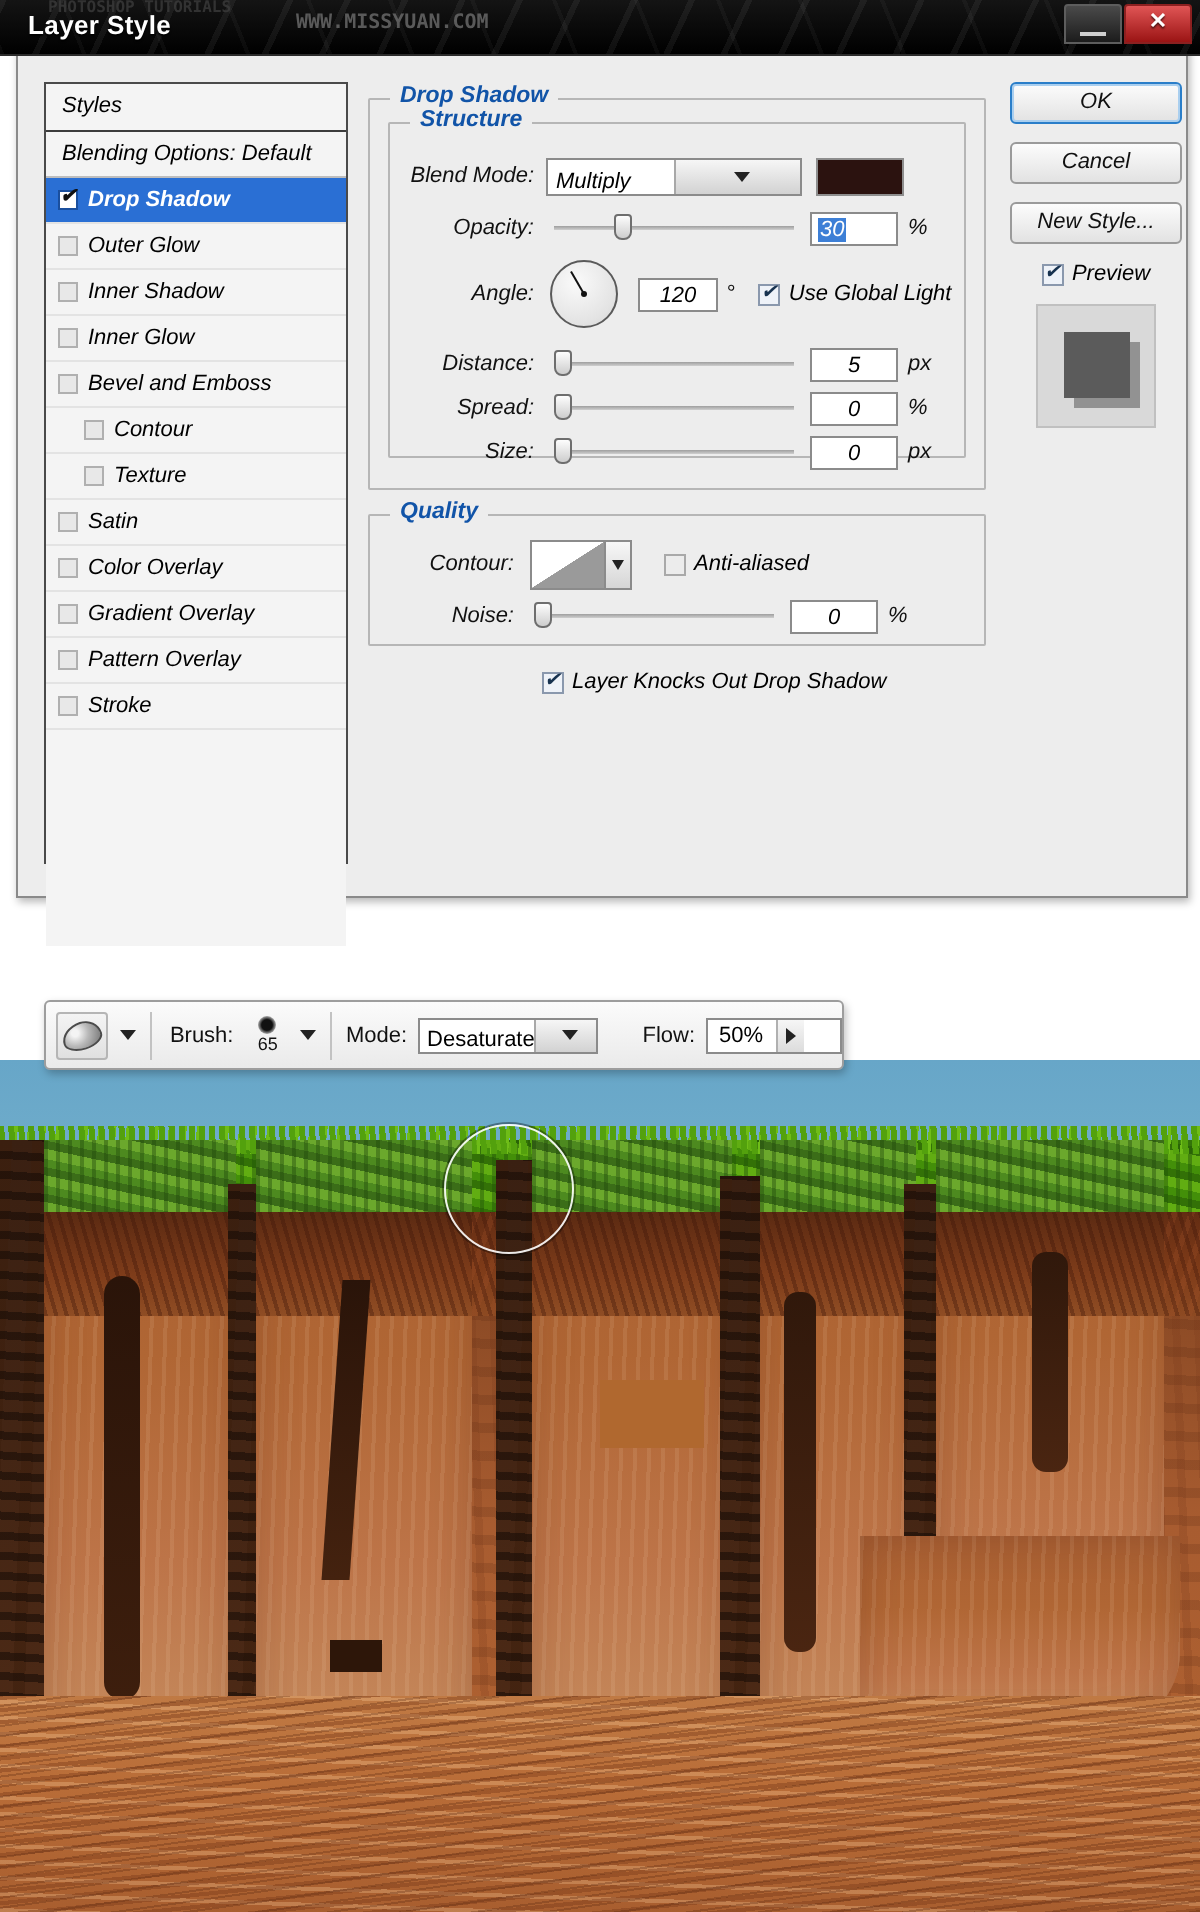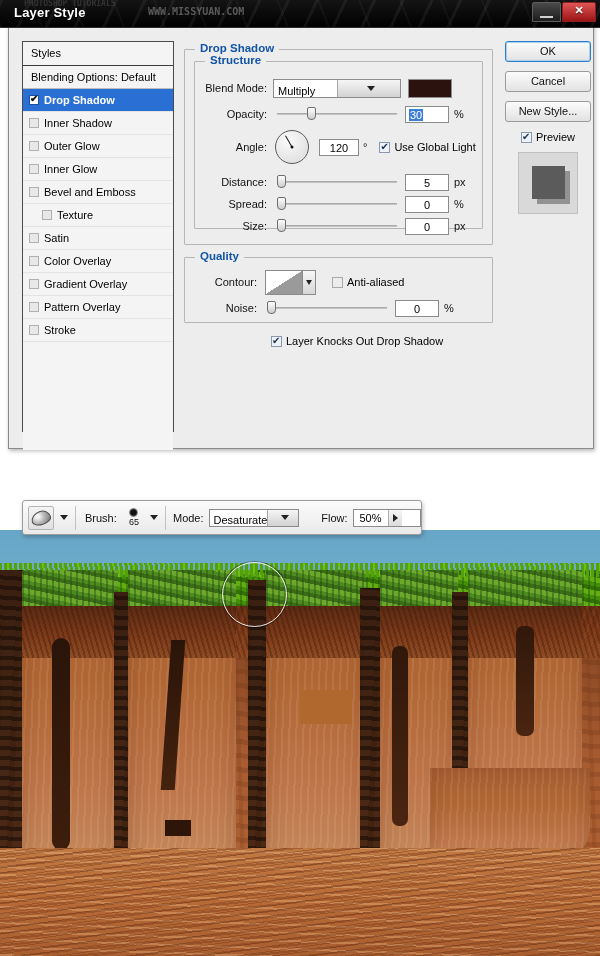--- a/index.html
+++ b/index.html
@@ -13,20 +13,21 @@
     position:relative;
   }
 
   
   .ls-dialog{
     position:absolute;left:8px;top:0px;width:584px;height:448px;
     background:#ededed;
     border:1px solid #8a8a8a;
     border-top:none;
     box-shadow:1px 2px 4px rgba(0,0,0,.28);
+    font-style:italic;
   }
   .ls-titlebar{
     position:absolute;left:0;top:0;width:600px;height:27px;
     background:#0a0a0a;
     background-image:
       repeating-linear-gradient(115deg, rgba(255,255,255,.055) 0 3px, rgba(255,255,255,0) 3px 26px),
       repeating-linear-gradient(68deg, rgba(255,255,255,.035) 0 2px, rgba(255,255,255,0) 2px 38px),
       linear-gradient(#141414,#000);
     border-bottom:1px solid #2b2b2b;
     z-index:20;
@@ -390,33 +391,37 @@
     <div class="sl-row blend">
       <span>Blending Options: Default</span>
     </div>
 
     <div class="sl-row sel">
       <span class="cb on"></span>
       <span>Drop Shadow</span>
     </div>
     <div class="sl-row">
       <span class="cb dim"></span>
+      <span>Outer Glow</span>
+    </div>
+    <div class="sl-row">
+      <span class="cb dim"></span>
       <span>Inner Shadow</span>
     </div>
     <div class="sl-row">
       <span class="cb dim"></span>
-      <span>Outer Glow</span>
-    </div>
-    <div class="sl-row">
-      <span class="cb dim"></span>
       <span>Inner Glow</span>
     </div>
     <div class="sl-row">
       <span class="cb dim"></span>
       <span>Bevel and Emboss</span>
+    </div>
+    <div class="sl-row indent">
+      <span class="cb dim"></span>
+      <span>Contour</span>
     </div>
     <div class="sl-row indent">
       <span class="cb dim"></span>
       <span>Texture</span>
     </div>
     <div class="sl-row">
       <span class="cb dim"></span>
       <span>Satin</span>
     </div>
     <div class="sl-row">

